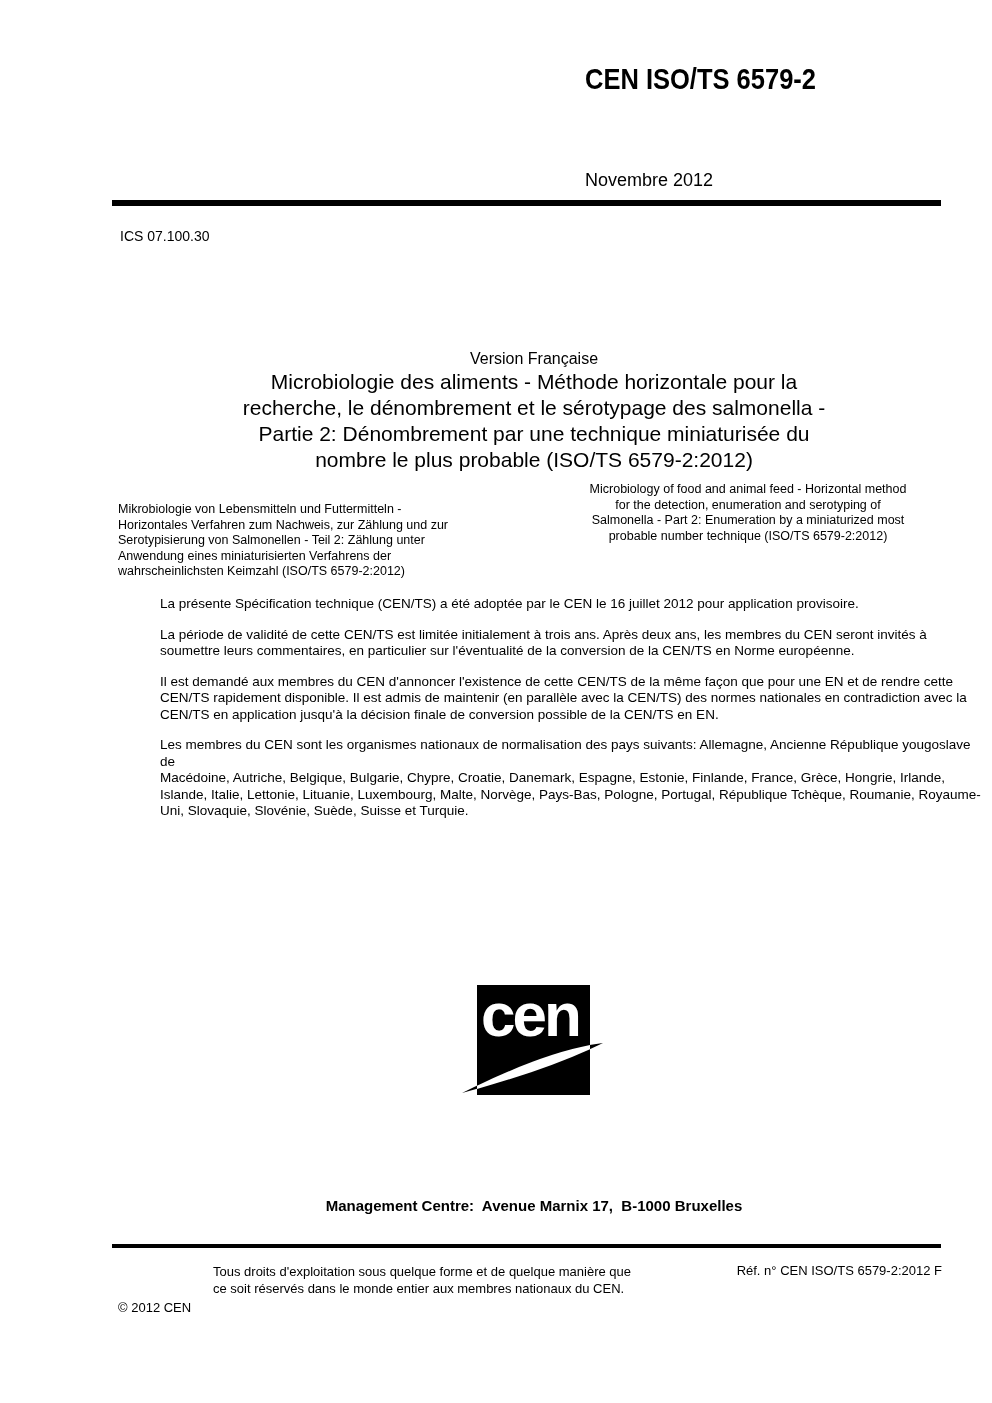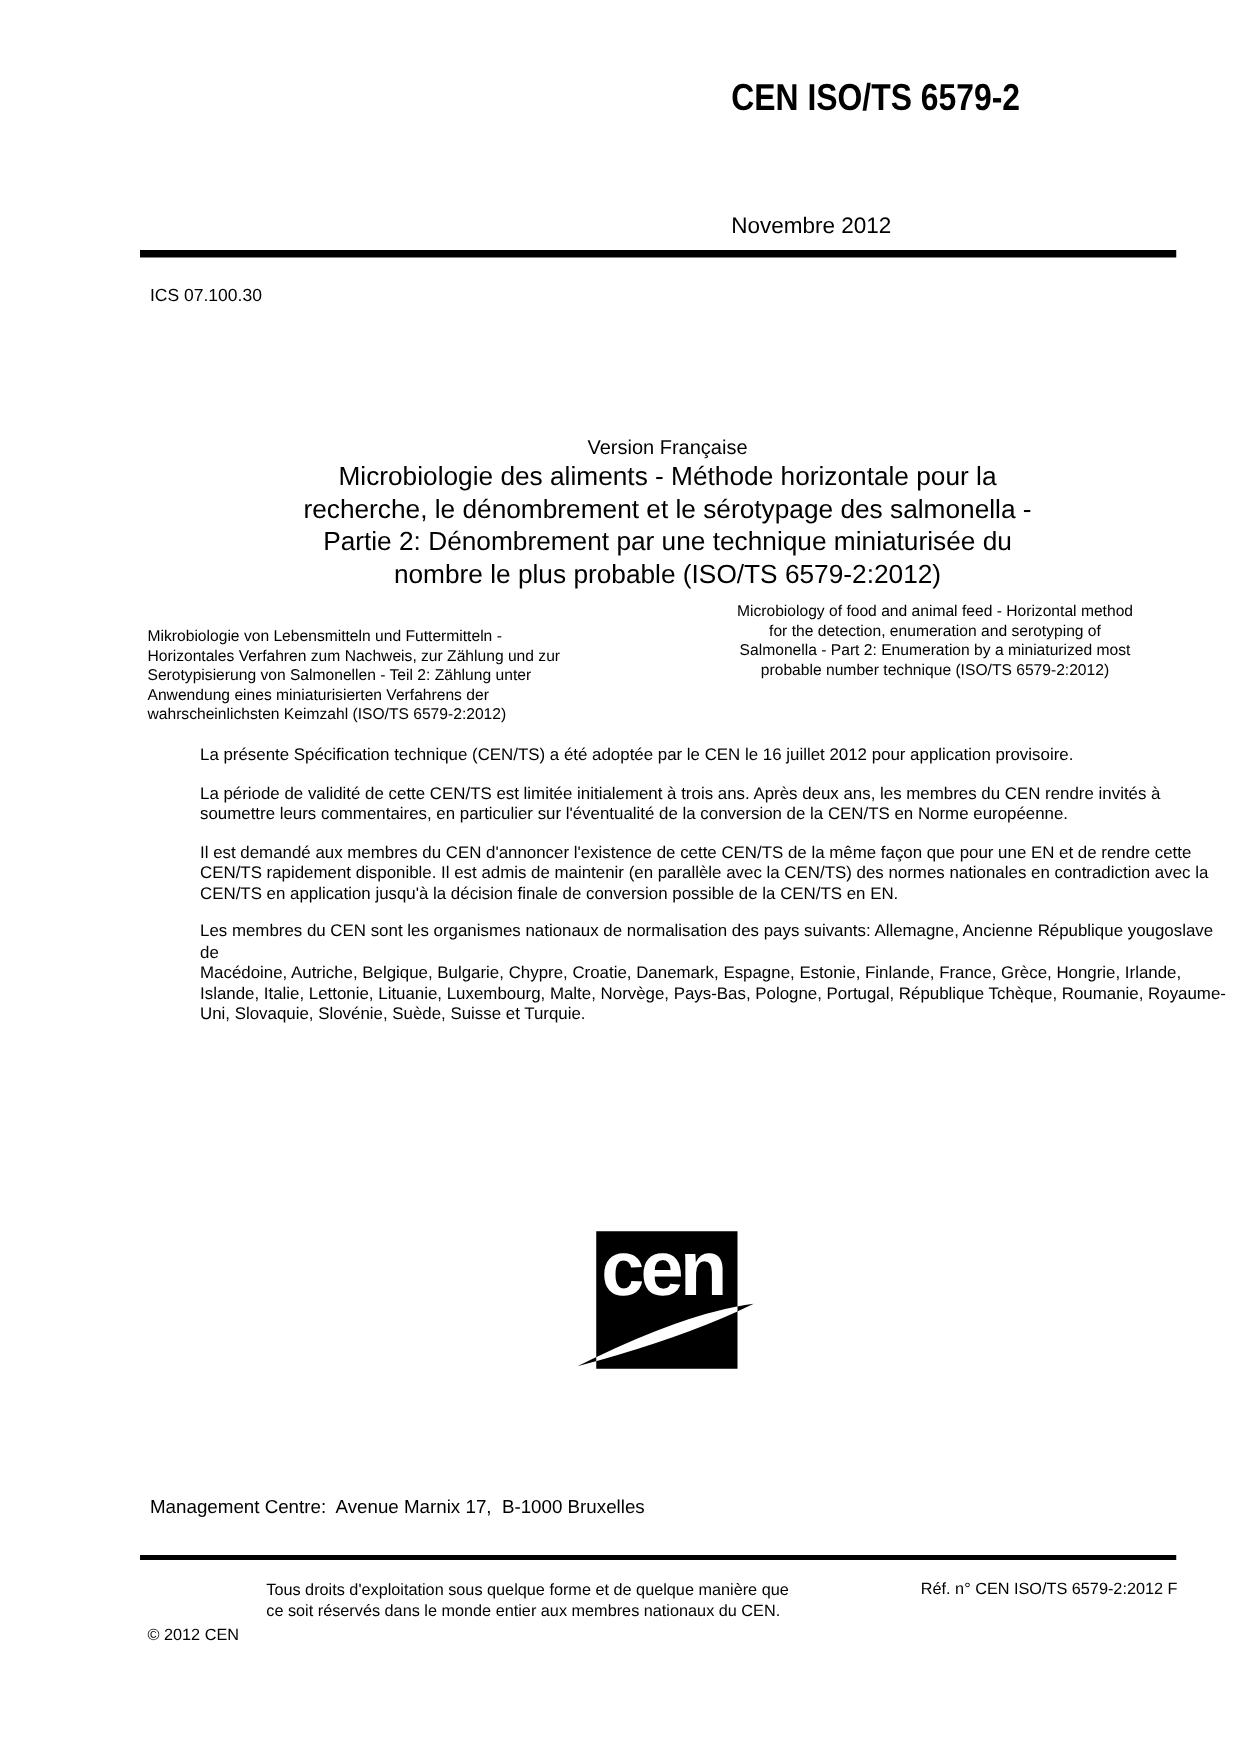--- a/index.html
+++ b/index.html
@@ -35,22 +35,22 @@
   .paras { position:absolute; left:120px; top:596px; width:824px; font-size:13.5px; line-height:16.5px;margin-left:40px; }
   .paras p { margin:0 0 14px 0; white-space:pre-line; }
   .logo-svg { position:absolute; left:455px; top:980px; }
   .committee {
     position:absolute; left:381px; top:1103px; font-weight:700;
     font-size:11.5px; line-height:17.5px; white-space:nowrap;
   }
   .committee .wide { letter-spacing:2.2px; }
   .committee .narrow { letter-spacing:0.8px; }
   .mgmt {
-    position:absolute; left:120px; top:1197px; width:828px; 
-    font-weight:400; font-size:15px; white-space:pre-wrap;
+    position:absolute; left:120px; top:1197px; width:828px; text-align:center;
+    font-weight:700; font-size:15px; white-space:pre-wrap;
   }
   .rule-bottom { position:absolute; left:112px; top:1244px; width:829px; height:4px; background:#000; }
   .foot-copy { position:absolute; left:118px; top:1263px; font-size:13px;margin-top:37px; }
   .foot-rights { position:absolute; left:213px; top:1263px; font-size:13px; line-height:17px; white-space:pre-line; }
   .foot-ref { position:absolute; left:620px; top:1263px; width:322px; text-align:right; font-size:13px; white-space:nowrap; }
 </style>
 </head>
 <body>
 
 <div class="page">
@@ -75,21 +75,21 @@
 Serotypisierung von Salmonellen - Teil 2: Zählung unter
 Anwendung eines miniaturisierten Verfahrens der
 wahrscheinlichsten Keimzahl (ISO/TS 6579-2:2012)</div>
   <div class="title-en">Microbiology of food and animal feed - Horizontal method
 for the detection, enumeration and serotyping of
 Salmonella - Part 2: Enumeration by a miniaturized most
 probable number technique (ISO/TS 6579-2:2012)</div>
 
   <div class="paras">
     <p>La présente Spécification technique (CEN/TS) a été adoptée par le CEN le 16 juillet 2012 pour application provisoire.</p>
-    <p>La période de validité de cette CEN/TS est limitée initialement à trois ans. Après deux ans, les membres du CEN rendre invités à
+    <p>La période de validité de cette CEN/TS est limitée initialement à trois ans. Après deux ans, les membres du CEN seront invités à
 soumettre leurs commentaires, en particulier sur l'éventualité de la conversion de la CEN/TS en Norme européenne.</p>
     <p>Il est demandé aux membres du CEN d'annoncer l'existence de cette CEN/TS de la même façon que pour une EN et de rendre cette
 CEN/TS rapidement disponible. Il est admis de maintenir (en parallèle avec la CEN/TS) des normes nationales en contradiction avec la
 CEN/TS en application jusqu'à la décision finale de conversion possible de la CEN/TS en EN.</p>
     <p>Les membres du CEN sont les organismes nationaux de normalisation des pays suivants: Allemagne, Ancienne République yougoslave de
 Macédoine, Autriche, Belgique, Bulgarie, Chypre, Croatie, Danemark, Espagne, Estonie, Finlande, France, Grèce, Hongrie, Irlande,
 Islande, Italie, Lettonie, Lituanie, Luxembourg, Malte, Norvège, Pays-Bas, Pologne, Portugal, République Tchèque, Roumanie, Royaume-
 Uni, Slovaquie, Slovénie, Suède, Suisse et Turquie.</p>
   </div>
 

